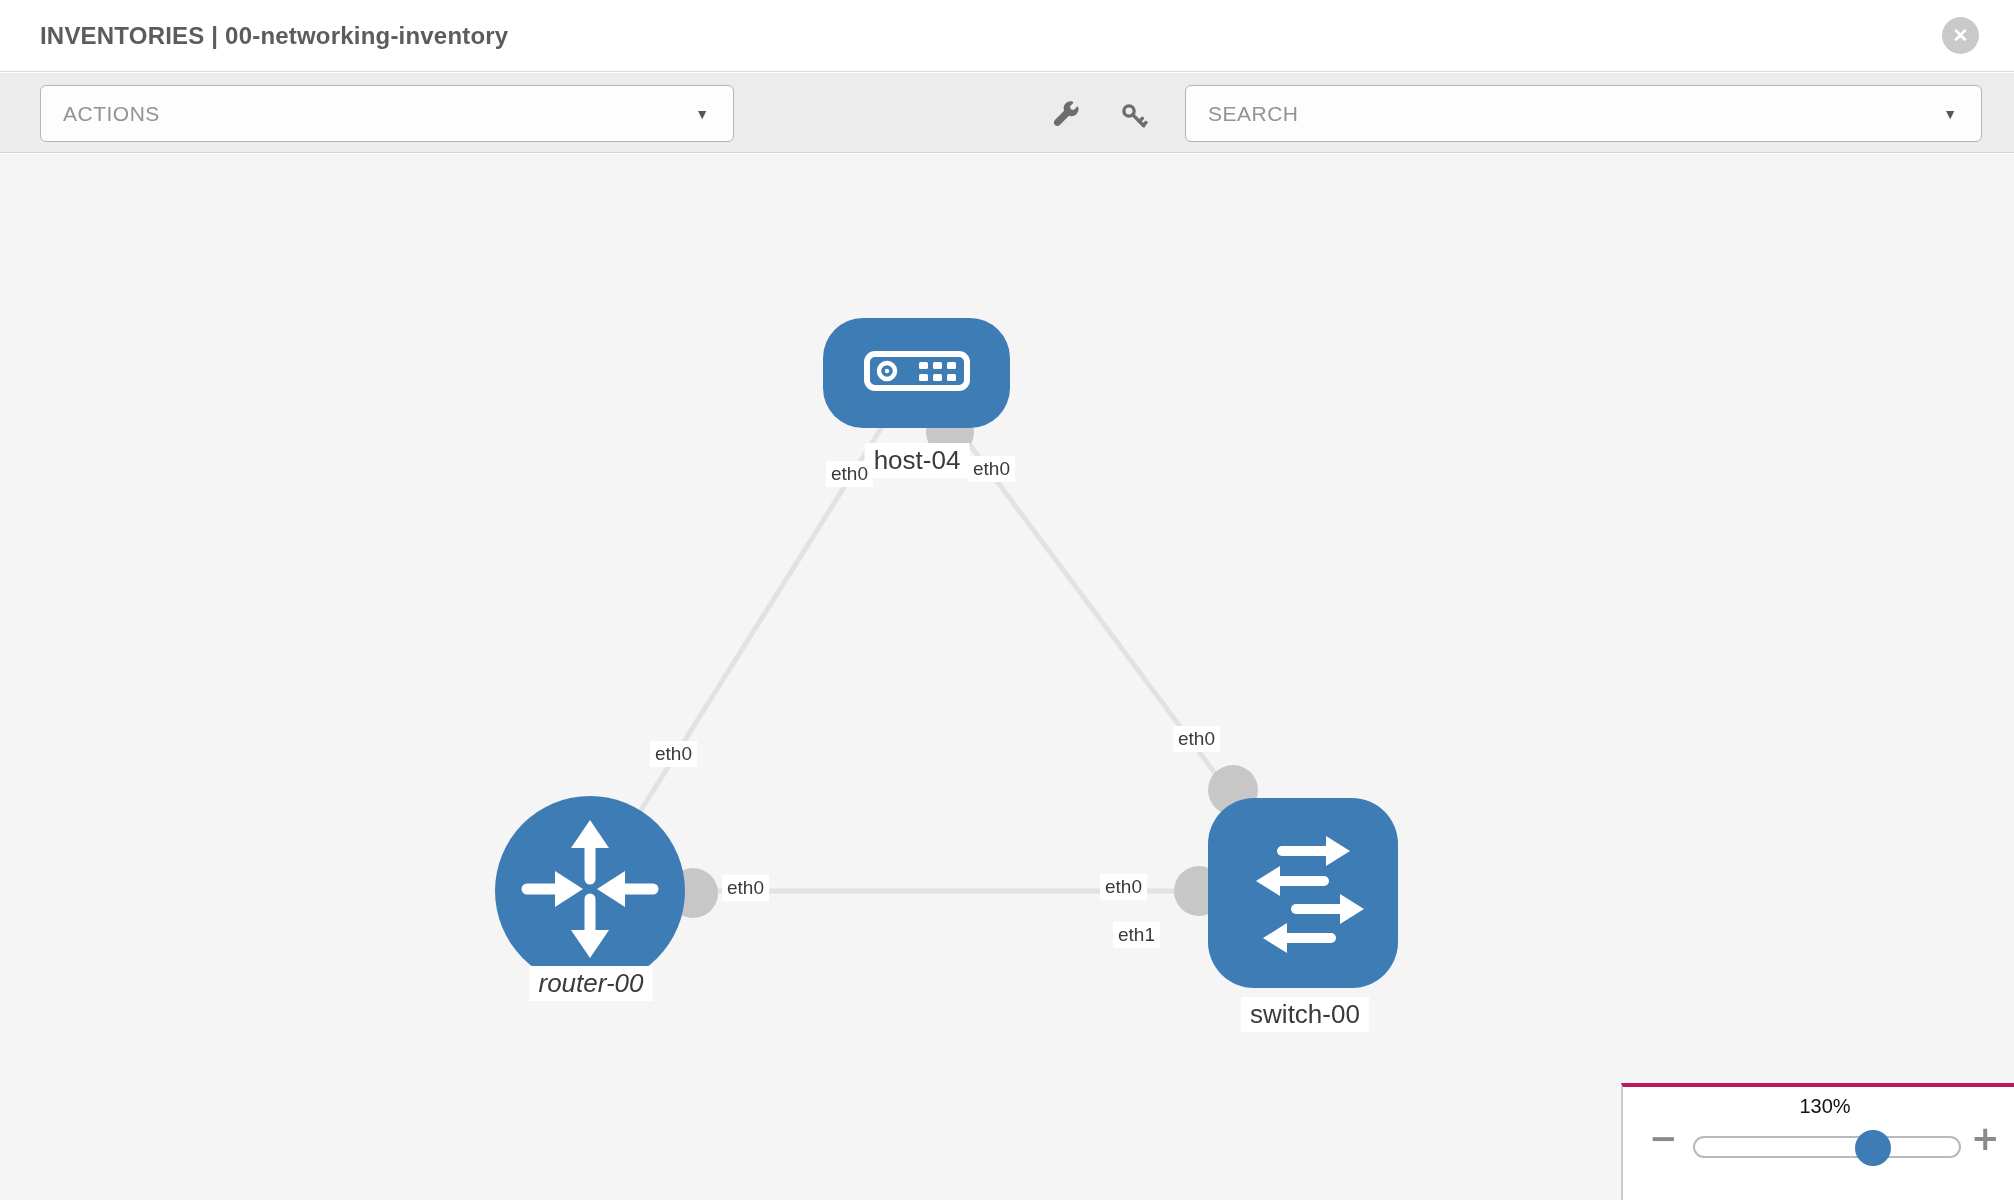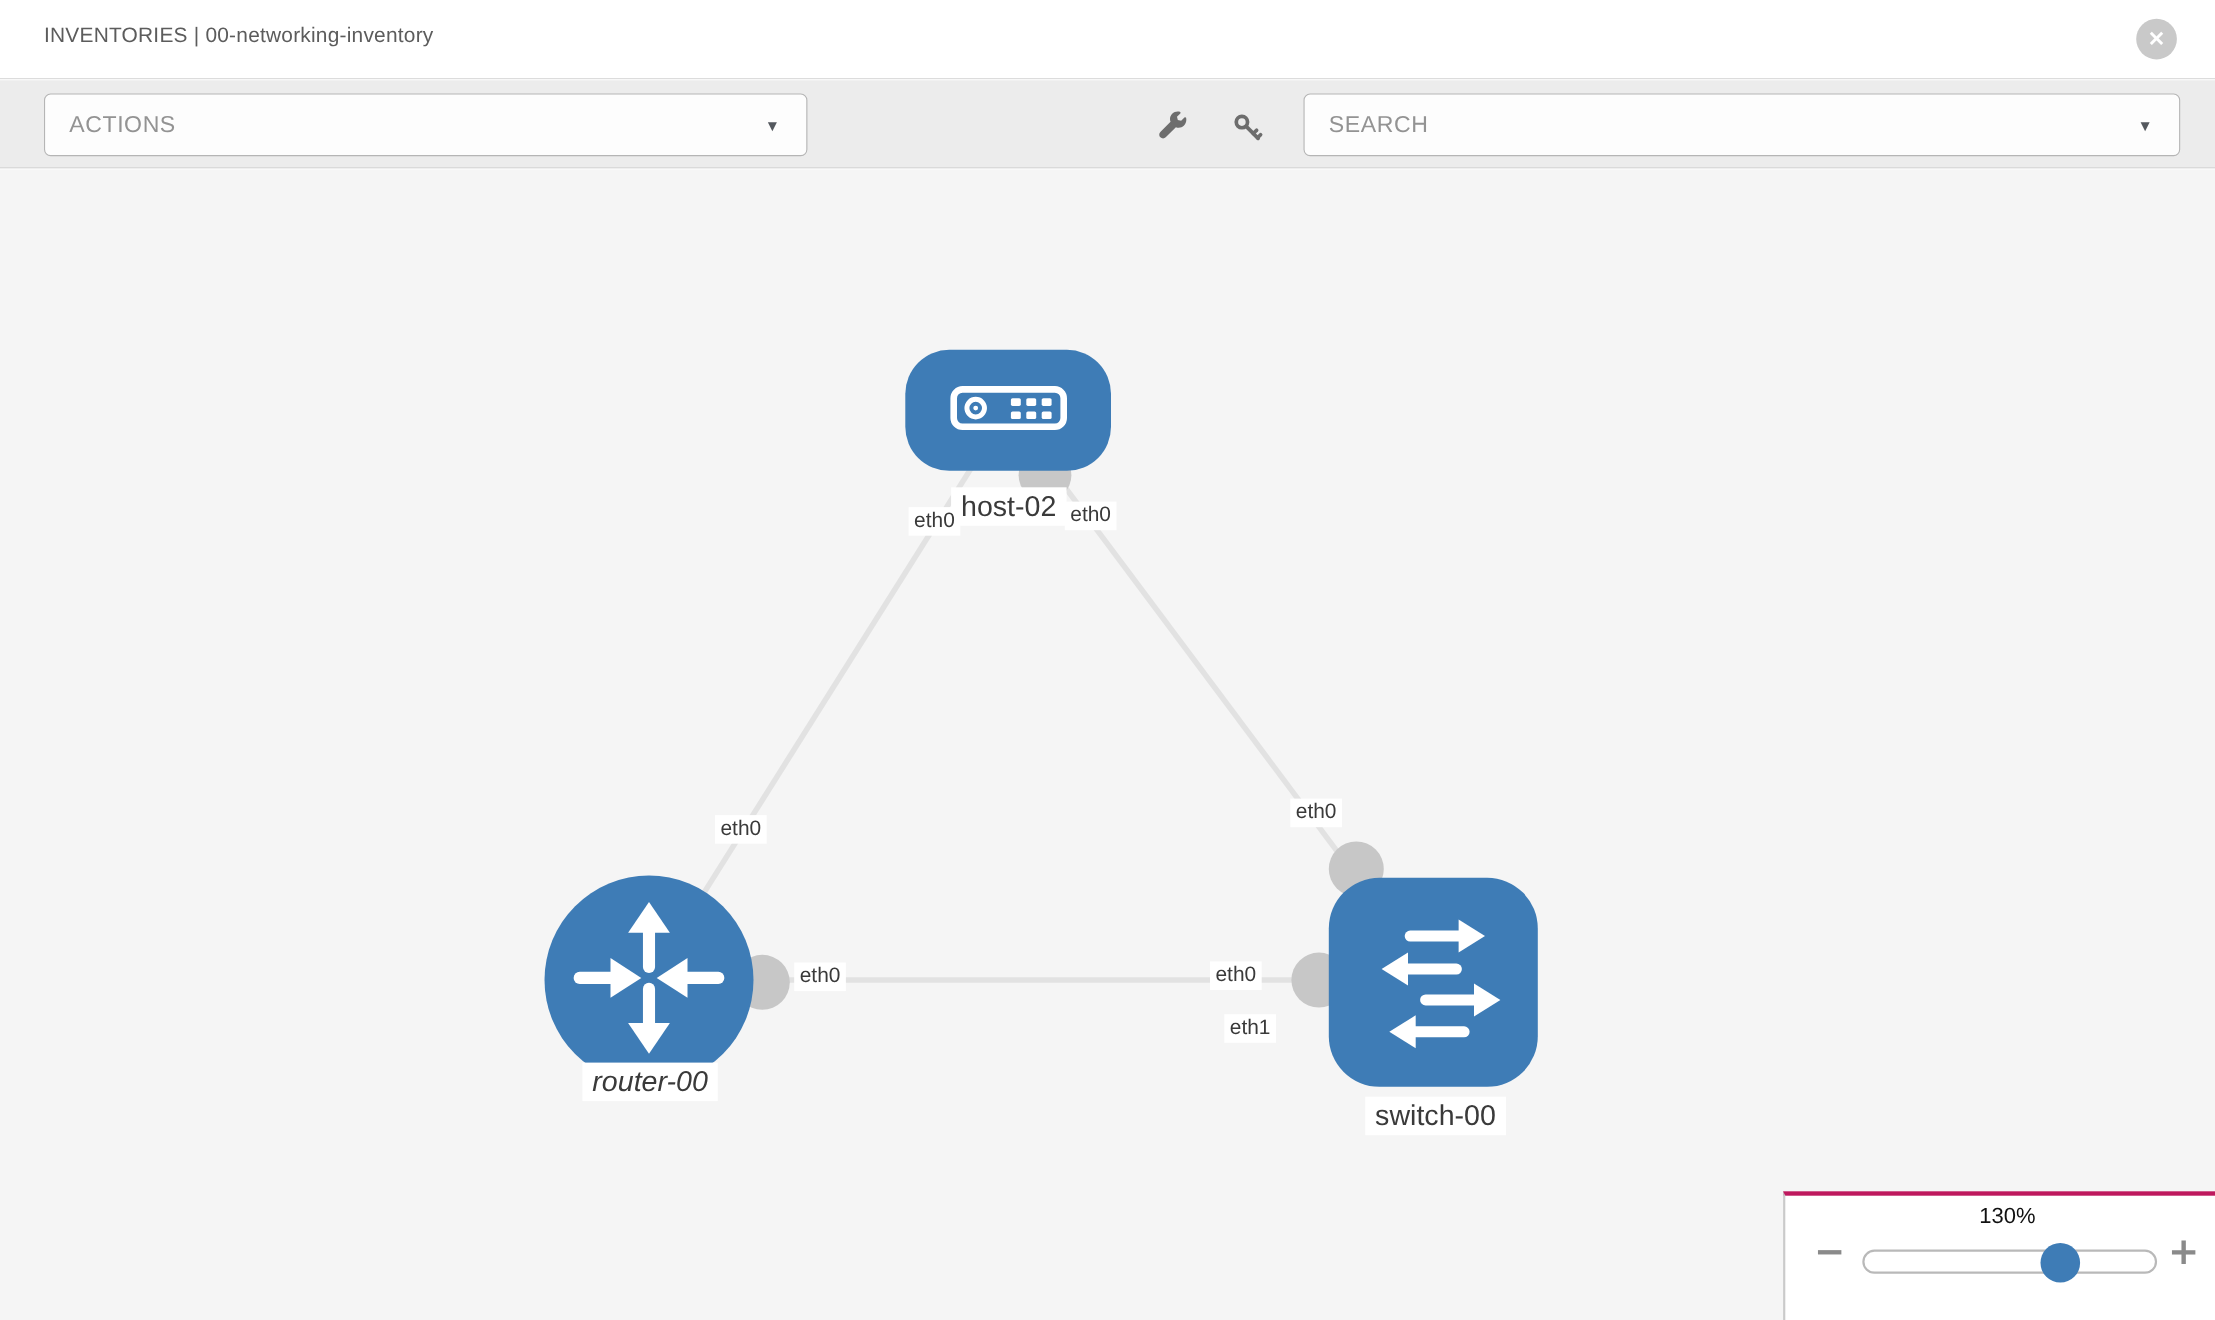--- a/index.html
+++ b/index.html
@@ -2,21 +2,21 @@
 <html><head>
 <meta charset="utf-8">
 <style>
   * { margin:0; padding:0; box-sizing:border-box; }
   html,body { width:2014px; height:1200px; overflow:hidden; }
   body { font-family:"Liberation Sans", sans-serif; background:#fff; position:relative; }
 
   
   .hdr { position:absolute; left:0; top:0; width:2014px; height:72px; background:#fff;
          border-bottom:1px solid #d9d9d9; }
-  .hdr-title { position:absolute; left:40px; top:22px; font-size:19px; font-weight:400;
+  .hdr-title { position:absolute; left:40px; top:22px; font-size:24px; font-weight:700;
                color:#5c5c5c; letter-spacing:.2px; }
   .close-btn { position:absolute; left:1942px; top:17px; width:37px; height:37px; border-radius:50%;
                background:#c9c9c9; color:#fff; display:flex; align-items:center; justify-content:center;
                font-size:19px; font-weight:700; cursor:pointer; }
 
   
   .toolbar { position:absolute; left:0; top:73px; width:2014px; height:80px; background:#ececec;
              border-bottom:1px solid #d5d5d5; }
   .dd { position:absolute; top:12px; height:57px; background:#fdfdfd; border:1px solid #b5b5b5;
         border-radius:6px; display:flex; align-items:center; padding:0 22px; cursor:pointer; }
@@ -167,21 +167,21 @@
           <line x1="75" y1="142" x2="123" y2="142"></line>
         </g>
         <polygon points="142,55 118,40 118,70"></polygon>
         <polygon points="48,85 72,70 72,100"></polygon>
         <polygon points="156,113 132,98 132,128"></polygon>
         <polygon points="55,142 79,127 79,157"></polygon>
       </svg>
     </span>
   </div>
 
-  <div class="chip node-label lbl-host">host-02</div>
+  <div class="chip node-label lbl-host">host-04</div>
   <div class="chip node-label lbl-router">router-00</div>
   <div class="chip node-label lbl-switch">switch-00</div>
 
   <div class="chip if-label if-1">eth0</div>
   <div class="chip if-label if-2">eth0</div>
   <div class="chip if-label if-3">eth0</div>
   <div class="chip if-label if-4">eth0</div>
   <div class="chip if-label if-5">eth0</div>
   <div class="chip if-label if-back">eth0</div>
   <div class="chip if-label if-front">eth1</div>

